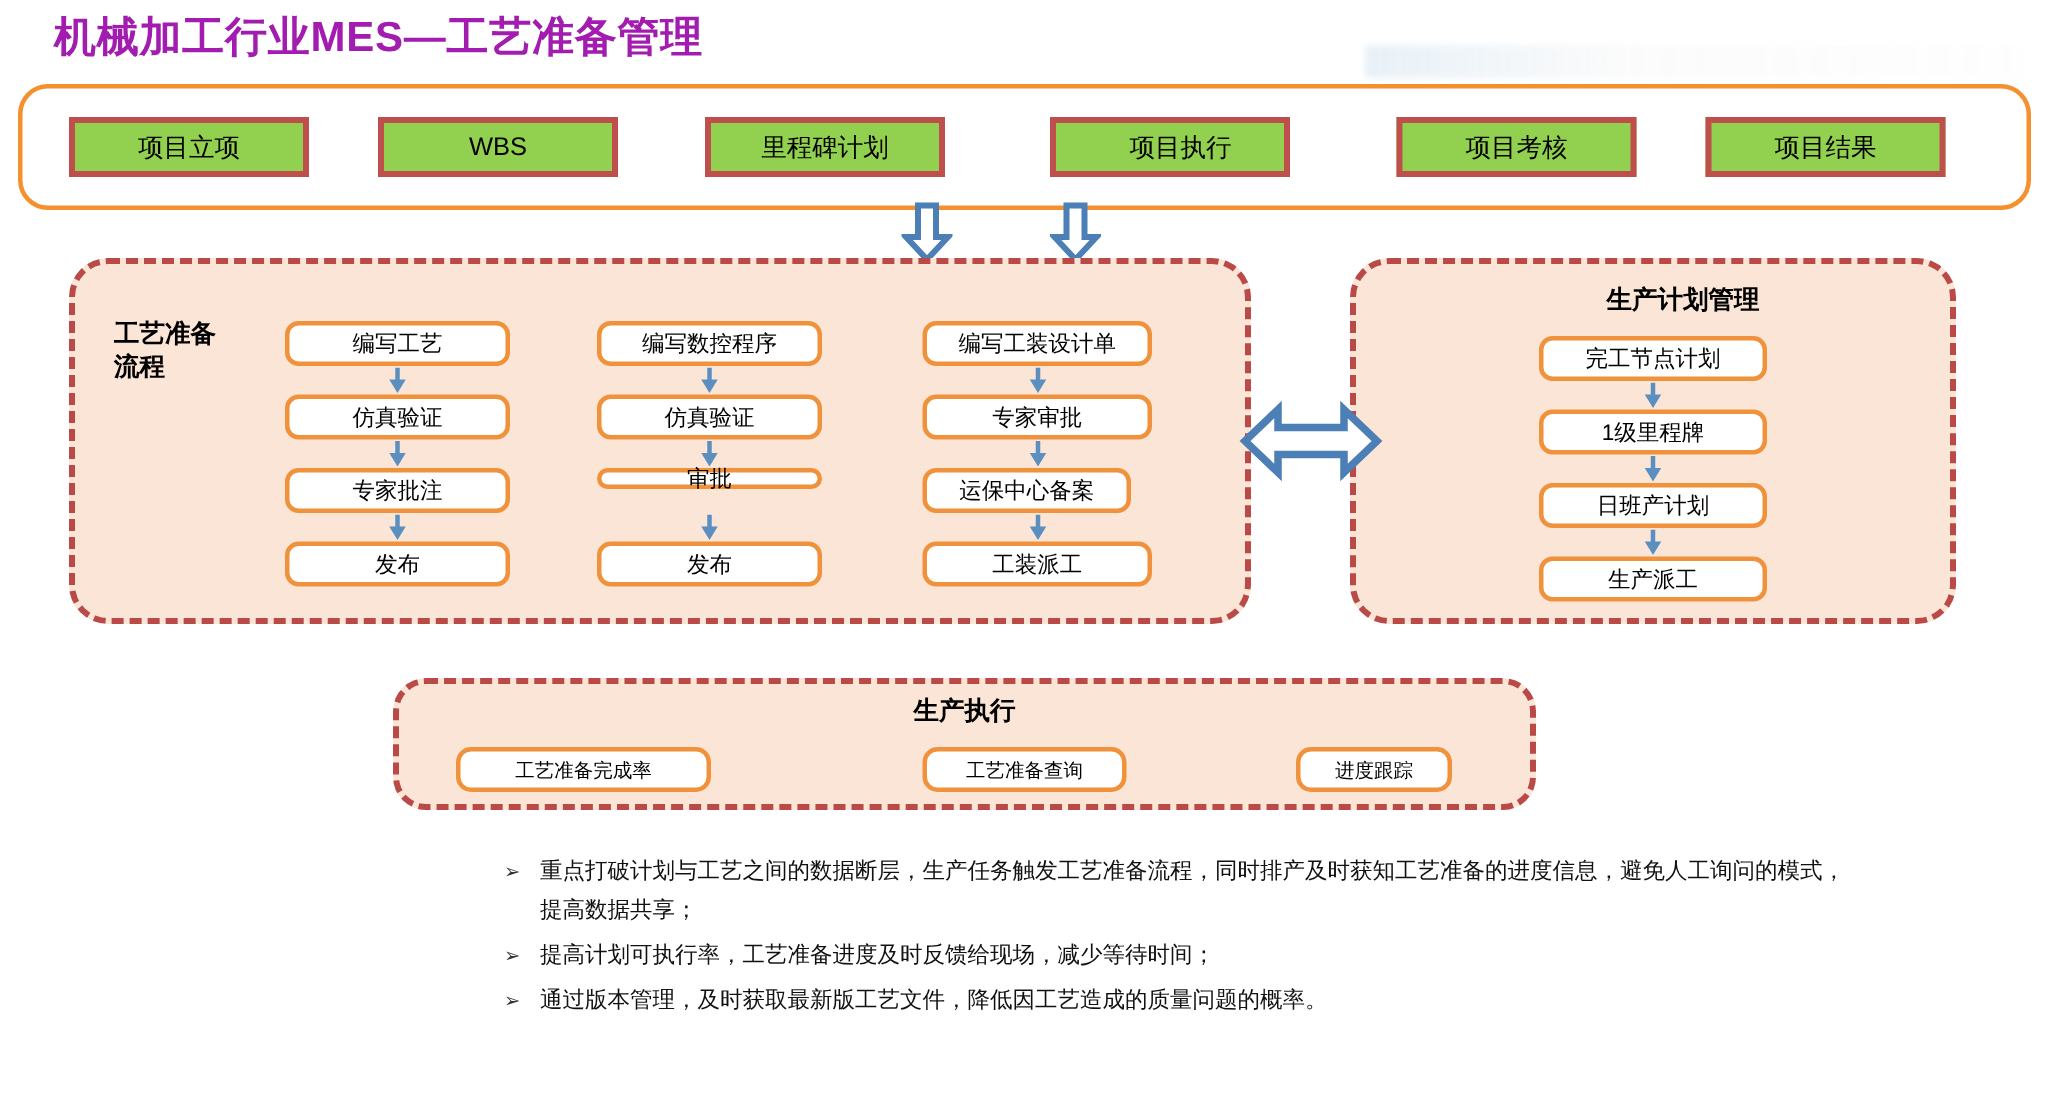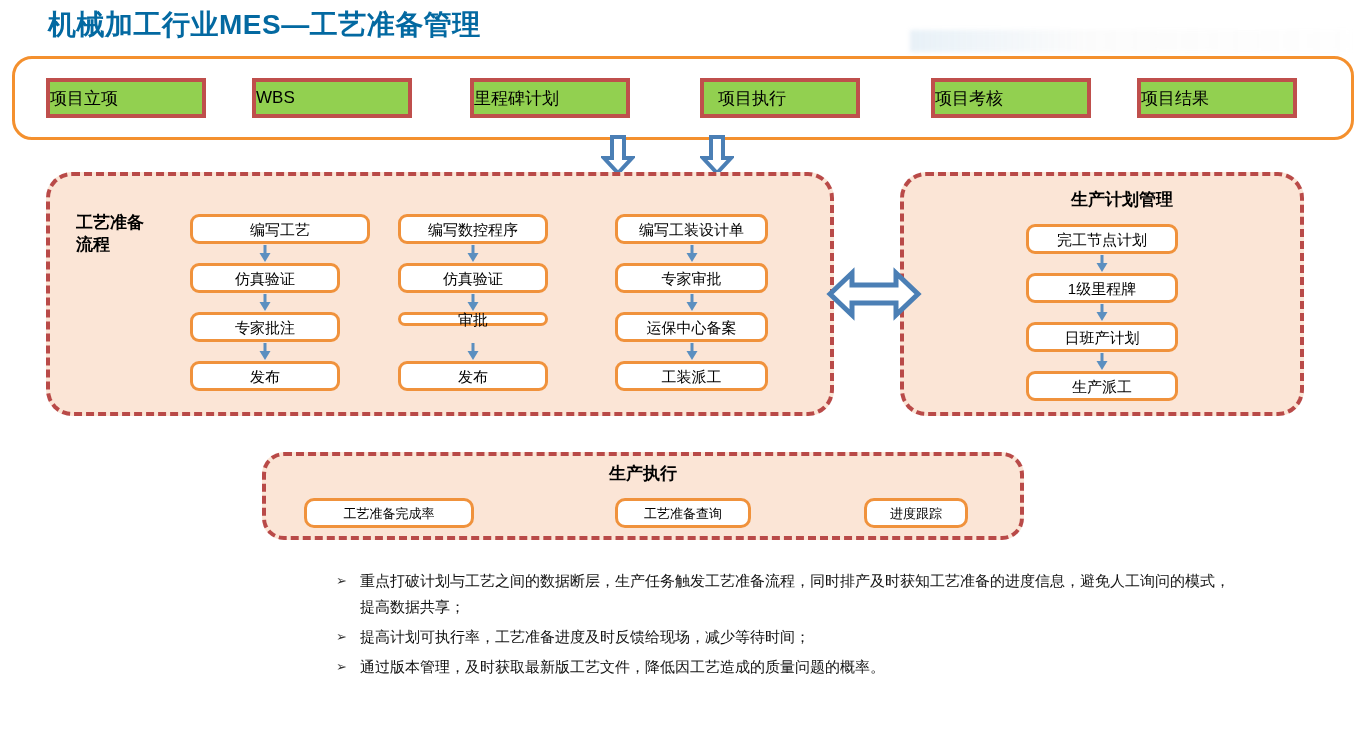--- a/index.html
+++ b/index.html
@@ -12,27 +12,27 @@
     height: 741px;
     position: relative;
     font-family: "Liberation Sans", "DejaVu Sans", sans-serif;
     overflow: hidden;
     color: #000;
   }
 
   
   #page-title {
     position: absolute;
-    left: 48px;
+    left: 36px;
     top: 6px;
     font-size: 28px;
     font-weight: bold;
     letter-spacing: 0.5px;
     white-space: nowrap;
-    color: #0369a1;
+    color: #a21caf;
   }
 
   
   #top-band {
     position: absolute;
     left: 12px;
     top: 56px;
     width: 1342px;
     height: 84px;
     border: 3px solid #F4902E;
@@ -42,20 +42,21 @@
   }
   .phase-btn {
     position: absolute;
     top: 26px;
     height: 40px;
     background: #92D050;
     border: 4px solid #BF4F4C;
     box-sizing: border-box;
     display: flex;
     align-items: center;
+    justify-content: center;
     font-size: 17px;
     color: #000;
     white-space: nowrap;
   }
 
   
   .down-arrow {
     position: absolute;
     width: 34px;
     height: 42px;
@@ -202,21 +203,21 @@
         <polygon points="11,3 23,3 23,24 31,24 17,39 3,24 11,24" fill="#ffffff" stroke="#4B7FB5" stroke-width="4" stroke-linejoin="miter"></polygon>
       </svg></div>
   </div>
 
 <div class="dashed-panel" id="panel-process"></div>
 <div id="process-label" class="panel-heading">
     <div>工艺准备</div>
     <div>流程</div>
   </div>
 <div id="process-columns">
-    <div class="flow-box" style="left: 190px; width: 180px; top: 214px; height: 30px; justify-content: center;">
+    <div class="flow-box" style="left: 190px; width: 150px; top: 214px; height: 30px; justify-content: center;">
       <span>编写工艺</span>
     </div>
     <div class="v-arrow" style="left: 258px; top: 245px; height: 17px;"><svg viewBox="0 0 14 17" width="14" height="17" aria-hidden="true">
         <line x1="7" y1="0" x2="7" y2="10" stroke="#5B8FC0" stroke-width="3"></line>
         <polygon points="1.5,8 12.5,8 7,17" fill="#5B8FC0"></polygon>
       </svg></div>
     <div class="flow-box" style="left: 190px; width: 150px; top: 263px; height: 30px;">
       <span>仿真验证</span>
     </div>
     <div class="v-arrow" style="left: 258px; top: 294px; height: 17px;"><svg viewBox="0 0 14 17" width="14" height="17" aria-hidden="true">
@@ -264,21 +265,21 @@
         <line x1="7" y1="0" x2="7" y2="10" stroke="#5B8FC0" stroke-width="3"></line>
         <polygon points="1.5,8 12.5,8 7,17" fill="#5B8FC0"></polygon>
       </svg></div>
     <div class="flow-box" style="left: 615px; width: 153px; top: 263px; height: 30px;">
       <span>专家审批</span>
     </div>
     <div class="v-arrow" style="left: 684.5px; top: 294px; height: 17px;"><svg viewBox="0 0 14 17" width="14" height="17" aria-hidden="true">
         <line x1="7" y1="0" x2="7" y2="10" stroke="#5B8FC0" stroke-width="3"></line>
         <polygon points="1.5,8 12.5,8 7,17" fill="#5B8FC0"></polygon>
       </svg></div>
-    <div class="flow-box" style="left: 615px; width: 153px; top: 312px; height: 30px;">
+    <div class="flow-box" style="left: 615px; width: 139px; top: 312px; height: 30px;">
       <span>运保中心备案</span>
     </div>
     <div class="v-arrow" style="left: 684.5px; top: 343px; height: 17px;"><svg viewBox="0 0 14 17" width="14" height="17" aria-hidden="true">
         <line x1="7" y1="0" x2="7" y2="10" stroke="#5B8FC0" stroke-width="3"></line>
         <polygon points="1.5,8 12.5,8 7,17" fill="#5B8FC0"></polygon>
       </svg></div>
     <div class="flow-box" style="left: 615px; width: 153px; top: 361px; height: 30px;">
       <span>工装派工</span>
     </div>
   </div>

